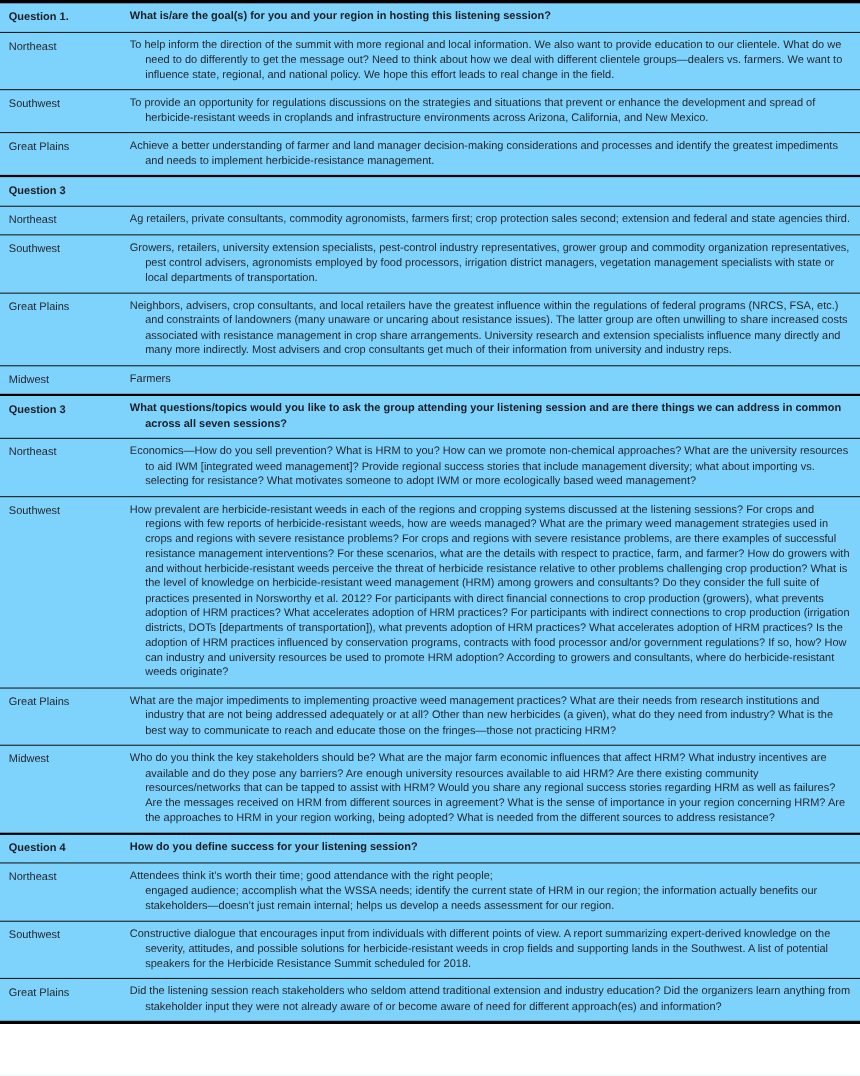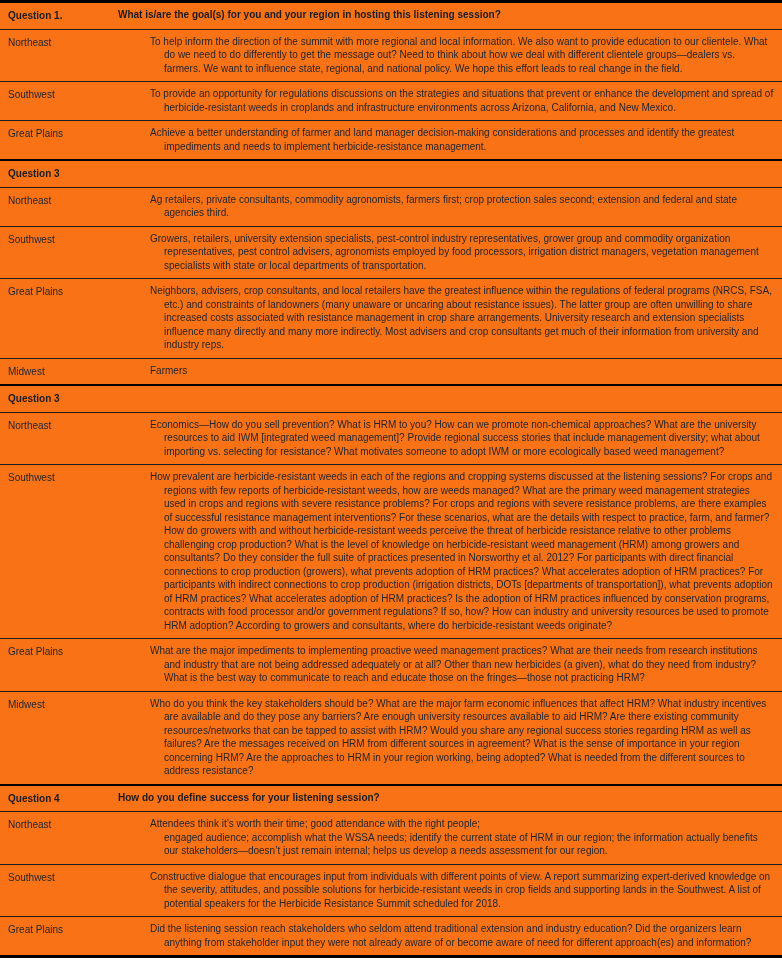--- a/index.html
+++ b/index.html
@@ -7,29 +7,29 @@
     padding: 0;
     background: #ffffff;
     font-family: "Liberation Sans", "DejaVu Sans", sans-serif;
   }
   .paper-table {
     width: 782px;
     box-sizing: border-box;
     border-top: 3px solid #000000;
     border-bottom: 3px solid #000000;
     color: #26262e;
-    background: #f97316;
+    background: #7dd3fc;
   }
   .row {
     display: grid;
     grid-template-columns: 110px 1fr;
     padding: 5px 8px 6px 8px;
     box-sizing: border-box;
   }
-  .row.answer { border-top: 1.5px solid #1e1e1e; gap: 32px; }
+  .row.answer { border-top: 1.5px solid #1e1e1e; }
   .row.question { border-top: 2.5px solid #000000; }
   .row.question:first-child { border-top: none; }
   .cell-label {
     font-size: 10px;
     line-height: 13.5px;
     padding-top: 1px;
   }
   .cell-text {
     font-size: 10px;
     line-height: 13.5px;
@@ -80,20 +80,21 @@
     <div class="cell-label">Great Plains</div>
     <div class="cell-text">Neighbors, advisers, crop consultants, and local retailers have the greatest influence within the regulations of federal programs (NRCS, FSA, etc.) and constraints of landowners (many unaware or uncaring about resistance issues). The latter group are often unwilling to share increased costs associated with resistance management in crop share arrangements. University research and extension specialists influence many directly and many more indirectly. Most advisers and crop consultants get much of their information from university and industry reps.</div>
   </div>
   <div class="row answer">
     <div class="cell-label">Midwest</div>
     <div class="cell-text">Farmers</div>
   </div>
 
   <div class="row question">
     <div class="cell-label">Question 3</div>
+    <div class="cell-text">What questions/topics would you like to ask the group attending your listening session and are there things we can address in common across all seven sessions?</div>
   </div>
   <div class="row answer">
     <div class="cell-label">Northeast</div>
     <div class="cell-text">Economics—How do you sell prevention? What is HRM to you? How can we promote non-chemical approaches? What are the university resources to aid IWM [integrated weed management]? Provide regional success stories that include management diversity; what about importing vs. selecting for resistance? What motivates someone to adopt IWM or more ecologically based weed management?</div>
   </div>
   <div class="row answer">
     <div class="cell-label">Southwest</div>
     <div class="cell-text">How prevalent are herbicide-resistant weeds in each of the regions and cropping systems discussed at the listening sessions? For crops and regions with few reports of herbicide-resistant weeds, how are weeds managed? What are the primary weed management strategies used in crops and regions with severe resistance problems? For crops and regions with severe resistance problems, are there examples of successful resistance management interventions? For these scenarios, what are the details with respect to practice, farm, and farmer? How do growers with and without herbicide-resistant weeds perceive the threat of herbicide resistance relative to other problems challenging crop production? What is the level of knowledge on herbicide-resistant weed management (HRM) among growers and consultants? Do they consider the full suite of practices presented in Norsworthy et al. 2012? For participants with direct financial connections to crop production (growers), what prevents adoption of HRM practices? What accelerates adoption of HRM practices? For participants with indirect connections to crop production (irrigation districts, DOTs [departments of transportation]), what prevents adoption of HRM practices? What accelerates adoption of HRM practices? Is the adoption of HRM practices influenced by conservation programs, contracts with food processor and/or government regulations? If so, how? How can industry and university resources be used to promote HRM adoption? According to growers and consultants, where do herbicide-resistant weeds originate?</div>
   </div>
   <div class="row answer">

